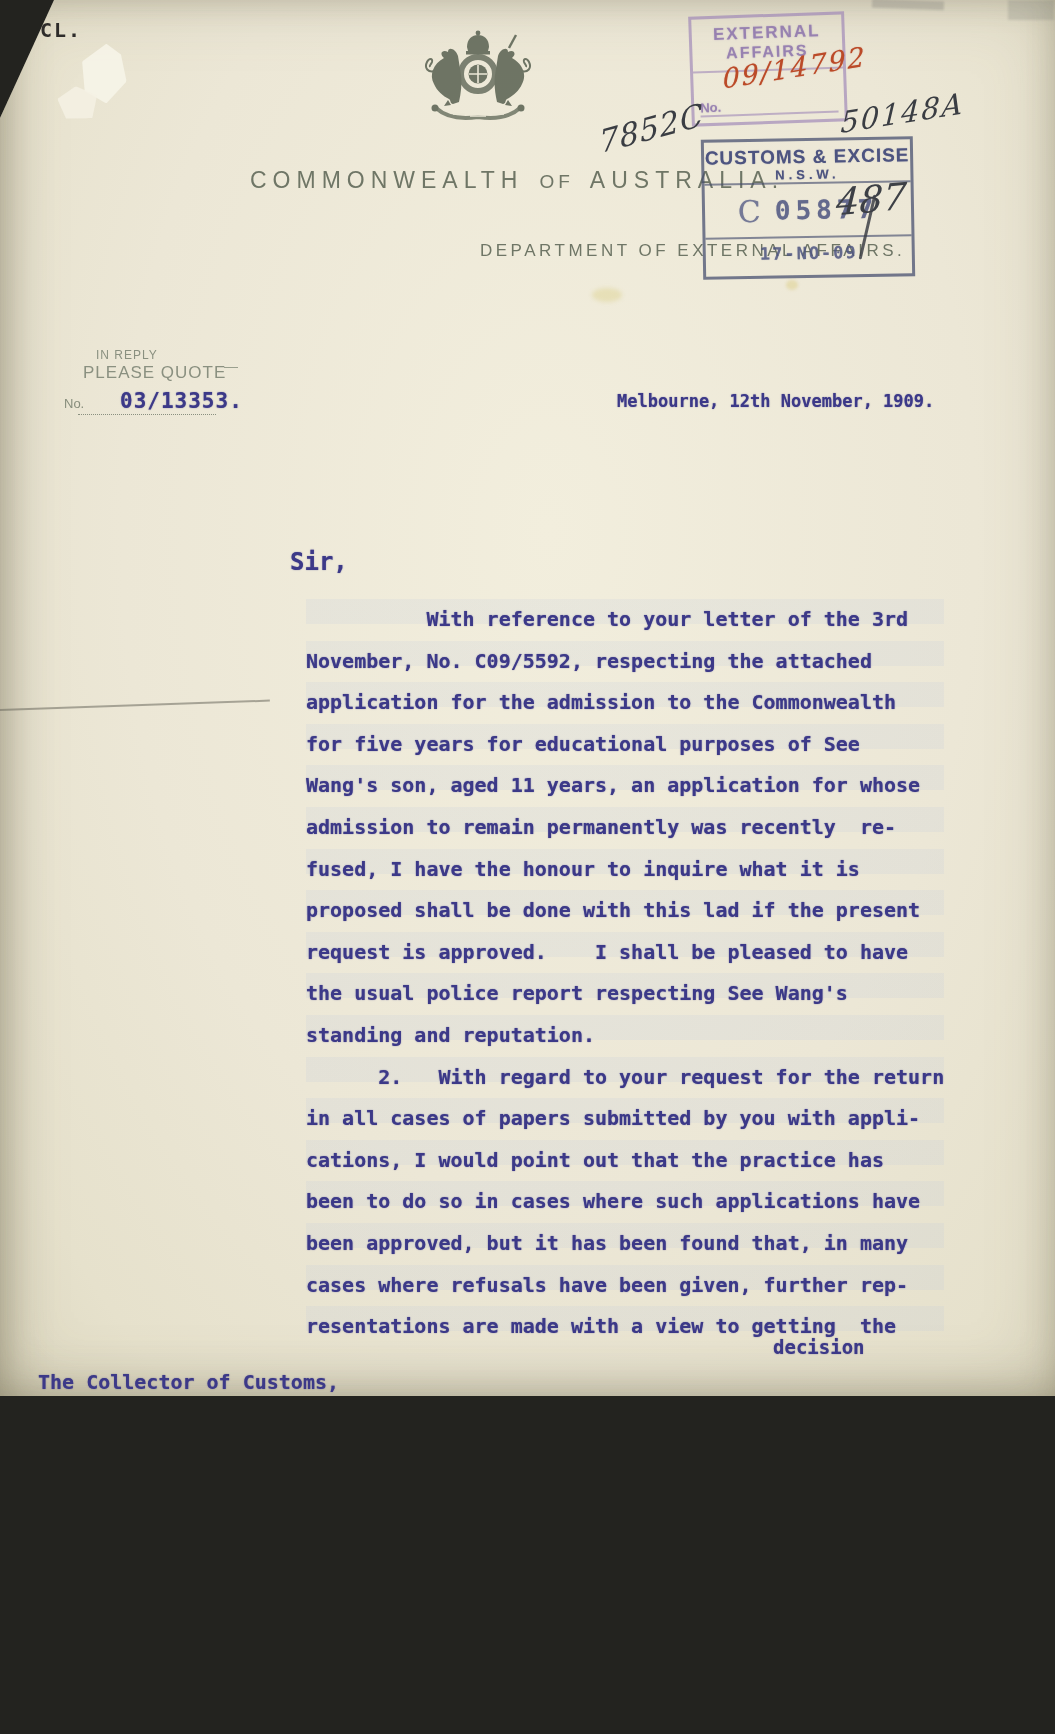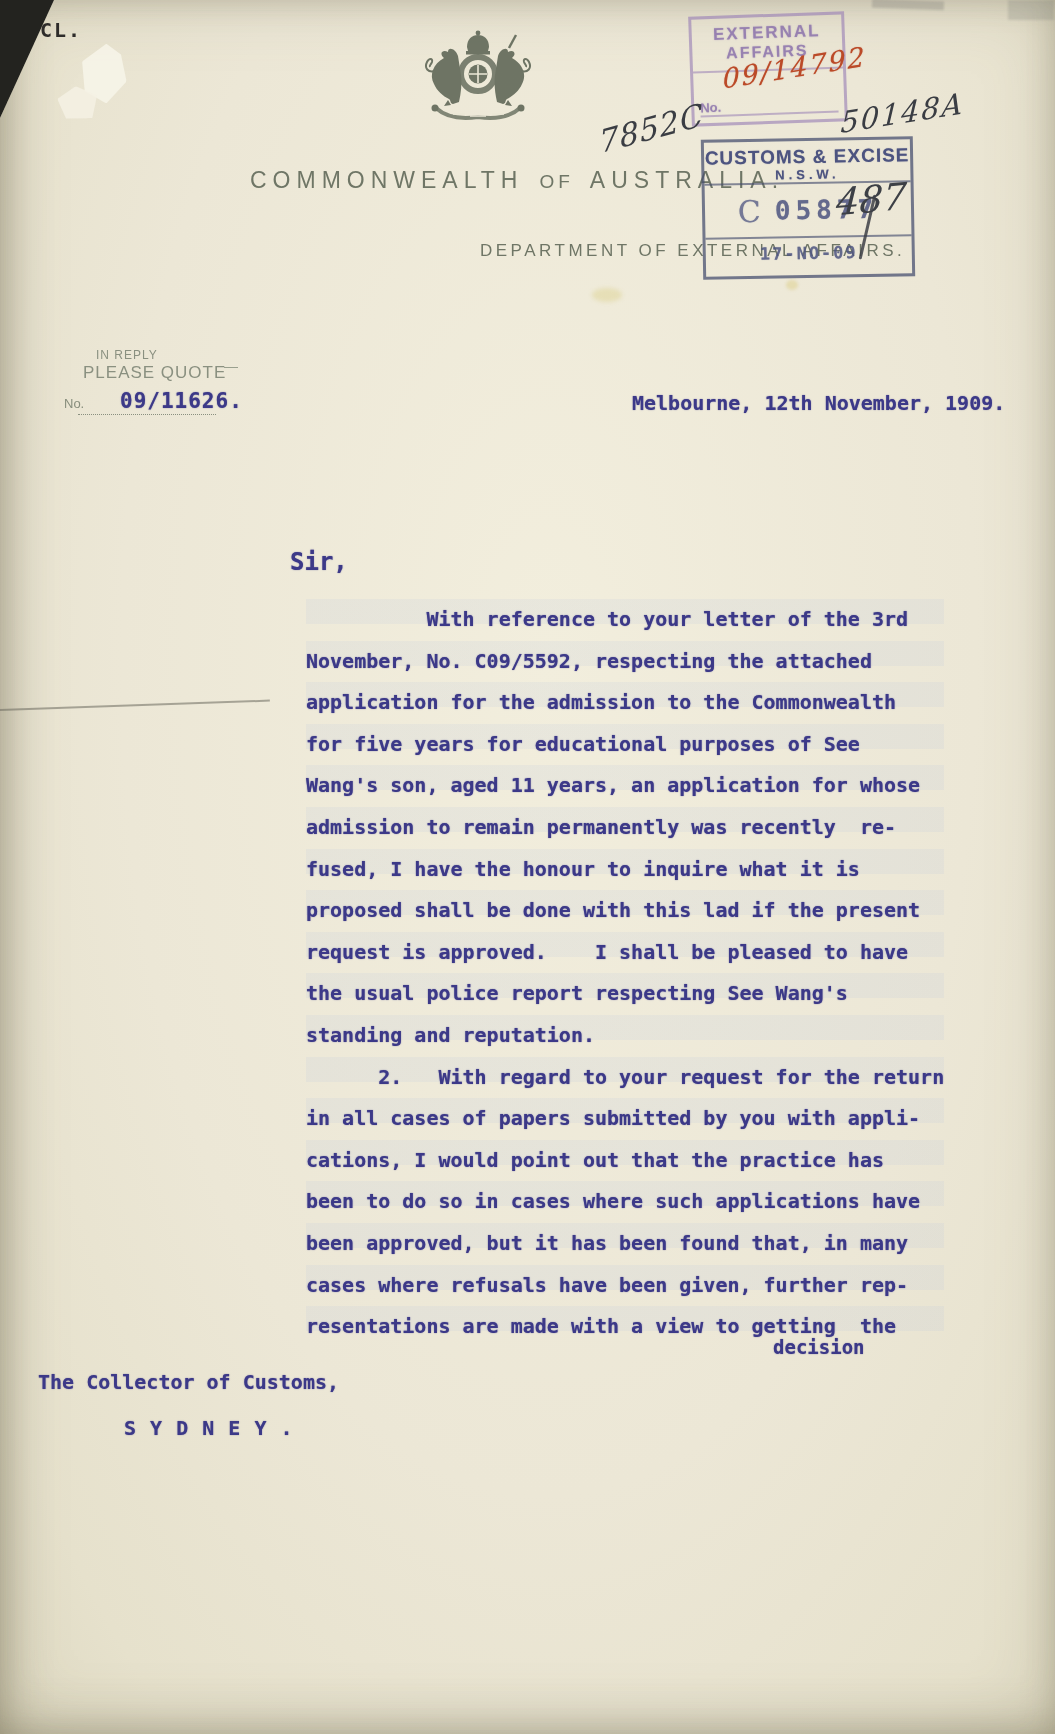--- a/index.html
+++ b/index.html
@@ -1,16 +1,16 @@
 <!DOCTYPE html>
 <html><head>
 <meta charset="utf-8">
 <style>
   html,body{margin:0;padding:0;background:#23231f;}
-  #page{position:relative;width:1055px;height:1734px;overflow:hidden;
+  #page{position:relative;width:1055px;height:1396px;overflow:hidden;
         font-family:"Liberation Sans",sans-serif;}
   .paper{position:absolute;inset:0;
          background:radial-gradient(ellipse at 52% 38%, #f2eedd 0%, #ece7d6 55%, #e6e1cc 85%, #ded9c2 100%);
          clip-path:polygon(54px 0, 100% 0, 100% 100%, 0 100%, 0 118px);}
   .paper::after{content:"";position:absolute;inset:0;pointer-events:none;
          box-shadow:inset 0 0 70px rgba(120,110,80,.22),
                     inset 28px 0 45px -24px rgba(95,90,62,.35),
                     inset -18px 0 40px -26px rgba(95,90,62,.25),
                     inset 0 -28px 50px -24px rgba(100,95,70,.30),
                     inset 0 18px 40px -26px rgba(100,95,70,.22);}
@@ -72,21 +72,21 @@
   .ce-487{left:836px;top:178px;font-size:37px;transform:rotate(-5deg) skewX(-8deg);color:#3d4046;}
   .ce-487-stroke{left:866px;top:194px;width:2.5px;height:66px;background:#3d4046;
         transform:rotate(13deg);border-radius:2px;opacity:.85;}
 
   .in-reply{left:96px;top:348px;font-size:12px;letter-spacing:1px;color:#8a9080;}
   .please-quote{left:83px;top:363px;font-size:17px;letter-spacing:1px;color:#8a9080;}
   .quote-dash{left:224px;top:358px;font-size:14px;color:#9aa08e;}
   .no-label{left:64px;top:396px;font-size:13px;color:#878d7c;}
   .no-dotted{left:78px;top:414px;width:138px;border-bottom:1.7px dotted #8a9080;}
   .file-number{left:120px;top:389px;font-size:21px;letter-spacing:1px;}
-  .dateline{left:584px;top:391px;font-size:20px;padding-left:48px;}
+  .dateline{left:569px;top:391px;font-size:17px;padding-left:48px;}
 
   .salutation{left:290px;top:548px;font-size:24px;}
   .body-lines{left:306px;top:599px;font-size:20px;line-height:41.6px;white-space:pre;
         background:repeating-linear-gradient(180deg, rgba(175,190,222,.14) 0 25px, rgba(0,0,0,0) 25px 41.6px);}
   .catchword{left:773px;top:1336px;font-size:19px;}
   .addressee{left:38px;top:1370px;font-size:20px;}
   .city{left:112px;top:1416px;font-size:20px;letter-spacing:1px;margin-left:12px;}
 
   .scratch{left:0;top:709px;width:270px;height:1.6px;background:#6b6a5e;opacity:.55;
         transform:rotate(-2deg);transform-origin:left center;}
@@ -167,21 +167,21 @@
     <div class="date-row">17-NO-09</div>
   </div>
   <div class="abs hand ce-487">487</div>
   <div class="abs ce-487-stroke"></div>
 
   <div class="abs in-reply">IN REPLY</div>
   <div class="abs please-quote">PLEASE QUOTE</div>
   <div class="abs quote-dash">—</div>
   <div class="abs no-label">No.</div>
   <div class="abs no-dotted"></div>
-  <div class="abs type file-number">09/11626.</div>
+  <div class="abs type file-number">03/13353.</div>
 
   <div class="abs type dateline">Melbourne, 12th November, 1909.</div>
 
   <div class="abs scratch"></div>
   <div class="abs stain1"></div>
   <div class="abs stain2"></div>
 
   <div class="abs type salutation">Sir,</div>
   <div class="abs type body-lines">          With reference to your letter of the 3rd
 November, No. C09/5592, respecting the attached

